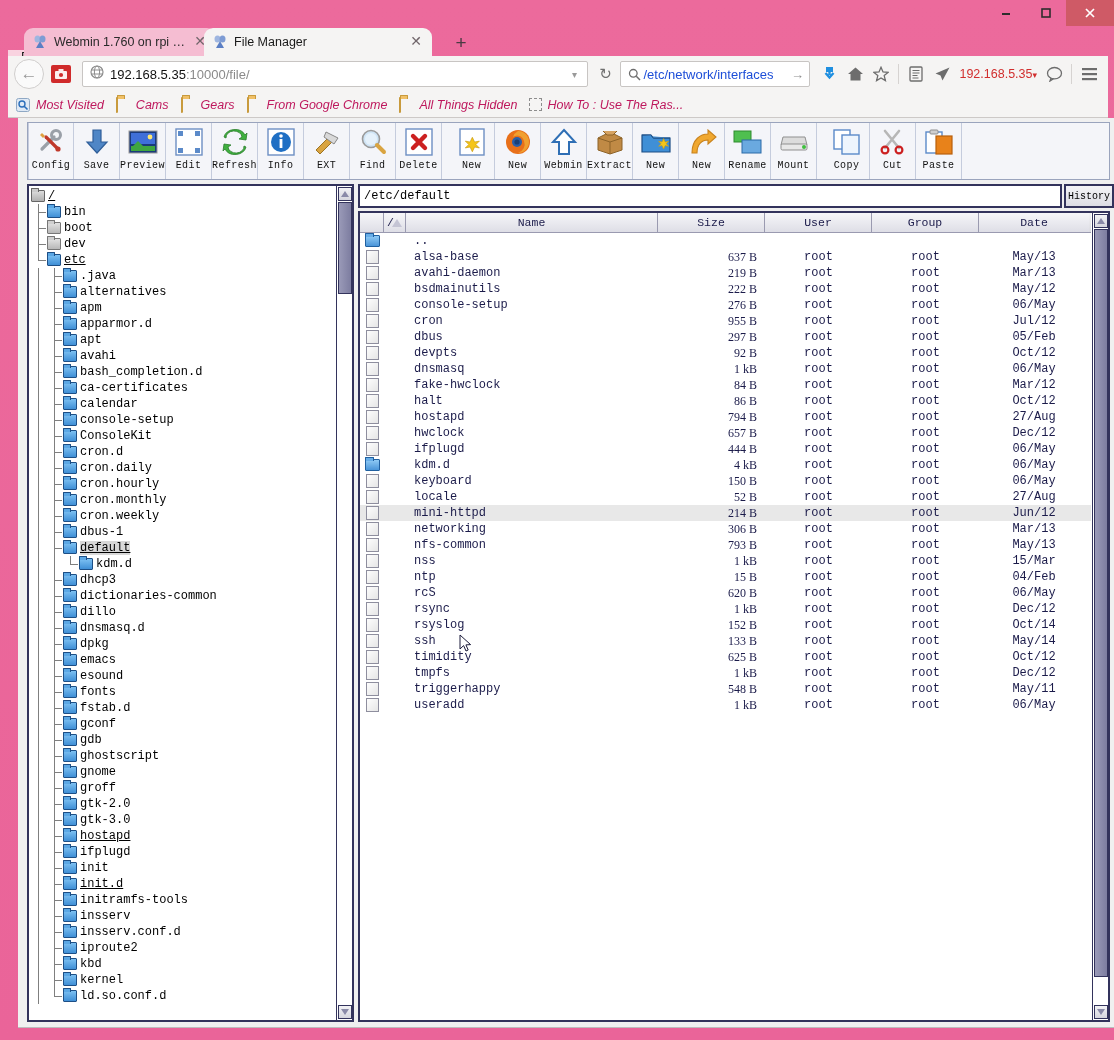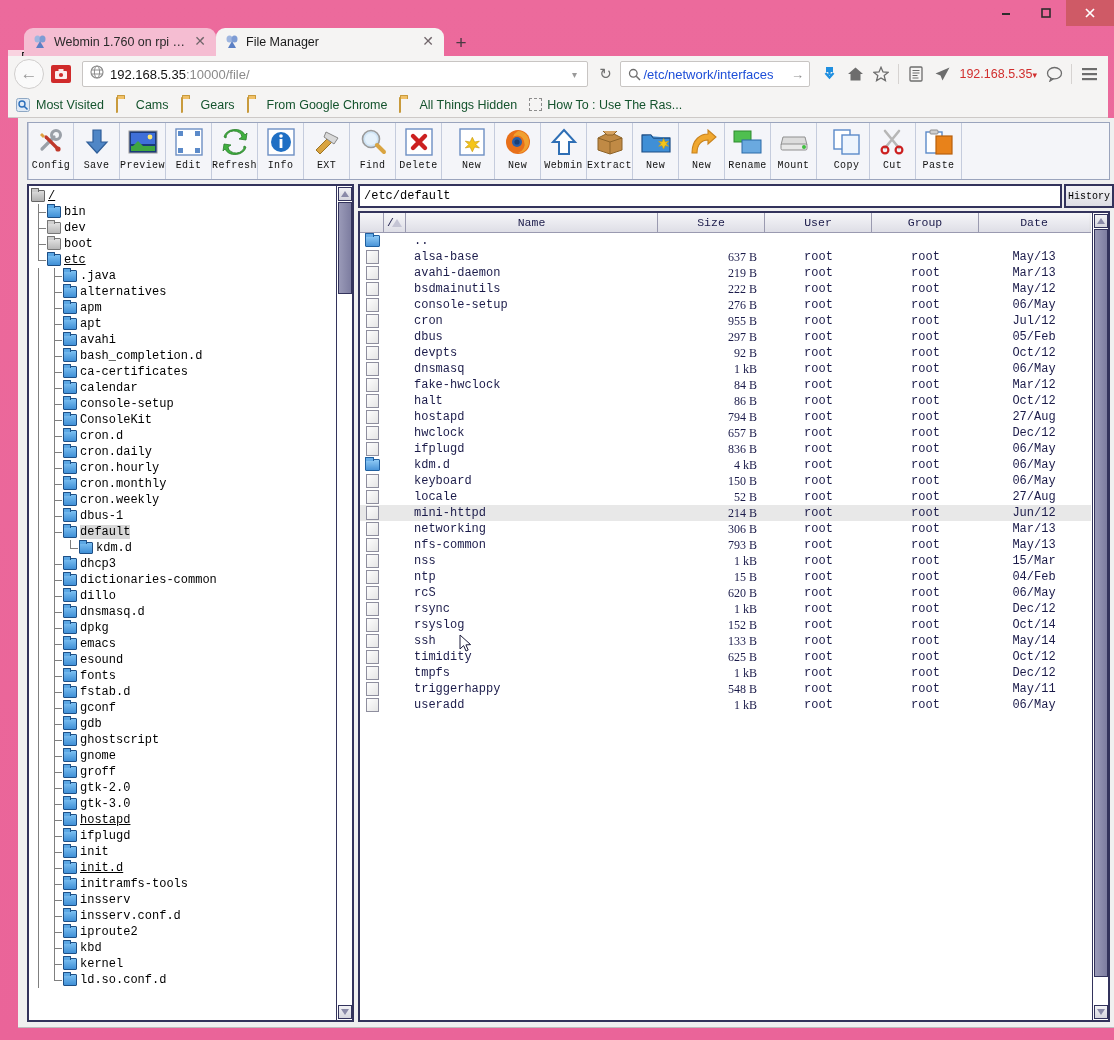--- a/index.html
+++ b/index.html
@@ -50,21 +50,21 @@
   #tabstrip {
     position: absolute; left: 0; top: 26px; width: 1114px; height: 30px;
   }
   .tab {
     position: absolute; top: 2px; height: 28px;
     border-top-left-radius: 9px; border-top-right-radius: 9px;
     display: flex; align-items: center; padding: 0 8px;
     font-size: 12.5px; color: #1a1a1a; cursor: default;
   }
   #tab-webmin { left: 24px; width: 192px; background: #f5bdd2; color:#2a2a2a;}
-  #tab-filemanager { left: 216px; width: 228px; background: #f5f4f3; }
+  #tab-filemanager { left: 204px; width: 228px; background: #f5f4f3; }
   .tab-favicon {
     width: 16px; height: 16px; margin-right: 6px; flex: none;
     position: relative;
   }
   .tab-favicon svg { display:block; }
   .tab-label {
     flex: 1 1 auto; overflow: hidden; white-space: nowrap;
     text-overflow: ellipsis; font-size: 12.5px;
   }
   .tab-close {
@@ -128,21 +128,21 @@
   }
   #ip-label { flex:none; font-size: 12.5px; color: #d12e2e; padding: 0 4px; white-space: nowrap;}
   .vsep { flex:none; width:1px; height:20px; background:#d6d3d1; margin: 0 4px; }
 
   #bookmarkbar {
     position: absolute; left: 0; top: 36px; width: 1100px; height: 25px;
     display: flex; align-items: center; padding: 0 8px; overflow: hidden;
   }
   .bm {
     display: flex; align-items: center; margin-right: 12px; flex: none;
-    font-size: 12.5px; color: #14532d; white-space: nowrap; cursor: default;
+    font-size: 12.5px; color: #be185d; white-space: nowrap; cursor: default; font-style: italic;
   }
   .bm-ico { width: 15px; height: 13px; margin-right: 5px; flex: none; }
   .folder-ico {
     width: 14px; height: 12px; background: linear-gradient(180deg,#f7d488,#edb94f);
     border: 1px solid #c89a3c; border-radius: 1px 2px 2px 1px;
     position: relative;
   }
   .folder-ico:before {
     content:''; position:absolute; left:0; top:-3px; width:6px; height:3px;
     background:#f0c067; border:1px solid #c89a3c; border-bottom:none;
@@ -213,21 +213,21 @@
     content:''; position:absolute; left:-1px; top:-3px; width:6px; height:3px;
     background:#5ba7e4; border:1px solid #1d4f86; border-bottom:none;
     border-radius:1px 1px 0 0;
   }
   .tree-folder.grey { background: linear-gradient(180deg,#e2e2e2 0%, #b8b8b8 100%); border-color:#777; }
   .tree-folder.grey:before { background:#cfcfcf; border-color:#777; }
   .tree-folder.open { background: linear-gradient(180deg,#dcdcdc 0%, #b0b0b0 100%); border-color:#666; }
   .tree-folder.open:before { background:#cacaca; border-color:#666; }
   .tree-label { flex:none; }
   .tree-label.visited { text-decoration: underline; }
-  .tree-label.selected { background:#d8d8d8; }
+  .tree-label.selected { background:#d8d8d8; text-decoration: underline; }
 
   
   .jscroll {
     position: absolute; width: 16px; background: #ffffff;
     border-left: 1px solid #33335c;
   }
   .jscroll .arrow {
     position:absolute; left:1px; width:14px; height:14px;
     background: linear-gradient(180deg,#f2f2f5,#d6d6de);
     border:1px solid #33335c;
@@ -726,29 +726,29 @@
               </span>
               <span class="tree-folder"></span>
               <span class="tree-label">bin</span>
             </div>
             <div class="tree-row">
               <span class="tree-indent" style="width:16px">
                 <span class="tr-tee"></span>
                 <span class="tr-tee-h"></span>
               </span>
               <span class="tree-folder grey"></span>
+              <span class="tree-label">boot</span>
+            </div>
+            <div class="tree-row">
+              <span class="tree-indent" style="width:16px">
+                <span class="tr-tee"></span>
+                <span class="tr-tee-h"></span>
+              </span>
+              <span class="tree-folder grey"></span>
               <span class="tree-label">dev</span>
-            </div>
-            <div class="tree-row">
-              <span class="tree-indent" style="width:16px">
-                <span class="tr-tee"></span>
-                <span class="tr-tee-h"></span>
-              </span>
-              <span class="tree-folder grey"></span>
-              <span class="tree-label">boot</span>
             </div>
             <div class="tree-row">
               <span class="tree-indent" style="width:16px">
                 <span class="tr-elbow"></span>
                 <span class="tr-elbow-h"></span>
               </span>
               <span class="tree-folder"></span>
               <span class="tree-label visited">etc</span>
             </div>
             <div class="tree-row">
@@ -776,20 +776,31 @@
             <div class="tree-row">
               <span class="tree-indent" style="width:16px">
                 <span class="tr-line"></span>
               </span>
               <span class="tree-indent" style="width:16px">
                 <span class="tr-tee"></span>
                 <span class="tr-tee-h"></span>
               </span>
               <span class="tree-folder"></span>
               <span class="tree-label">apm</span>
+            </div>
+            <div class="tree-row">
+              <span class="tree-indent" style="width:16px">
+                <span class="tr-line"></span>
+              </span>
+              <span class="tree-indent" style="width:16px">
+                <span class="tr-tee"></span>
+                <span class="tr-tee-h"></span>
+              </span>
+              <span class="tree-folder"></span>
+              <span class="tree-label">apparmor.d</span>
             </div>
             <div class="tree-row">
               <span class="tree-indent" style="width:16px">
                 <span class="tr-line"></span>
               </span>
               <span class="tree-indent" style="width:16px">
                 <span class="tr-tee"></span>
                 <span class="tr-tee-h"></span>
               </span>
               <span class="tree-folder"></span>
@@ -1412,21 +1423,21 @@
                   <span class="cell-size">657 B</span>
                   <span class="cell-user">root</span>
                   <span class="cell-group">root</span>
                   <span class="cell-date">Dec/12</span>
                 </div>
                 <div class="row">
                   <span class="cell-check">
                     <span class="chk"></span>
                   </span>
                   <span class="cell-name">ifplugd</span>
-                  <span class="cell-size">836 B</span>
+                  <span class="cell-size">444 B</span>
                   <span class="cell-user">root</span>
                   <span class="cell-group">root</span>
                   <span class="cell-date">06/May</span>
                 </div>
                 <div class="row">
                   <span class="cell-check">
                     <span class="row-folder"></span>
                   </span>
                   <span class="cell-name">kdm.d</span>
                   <span class="cell-size">4 kB</span>

